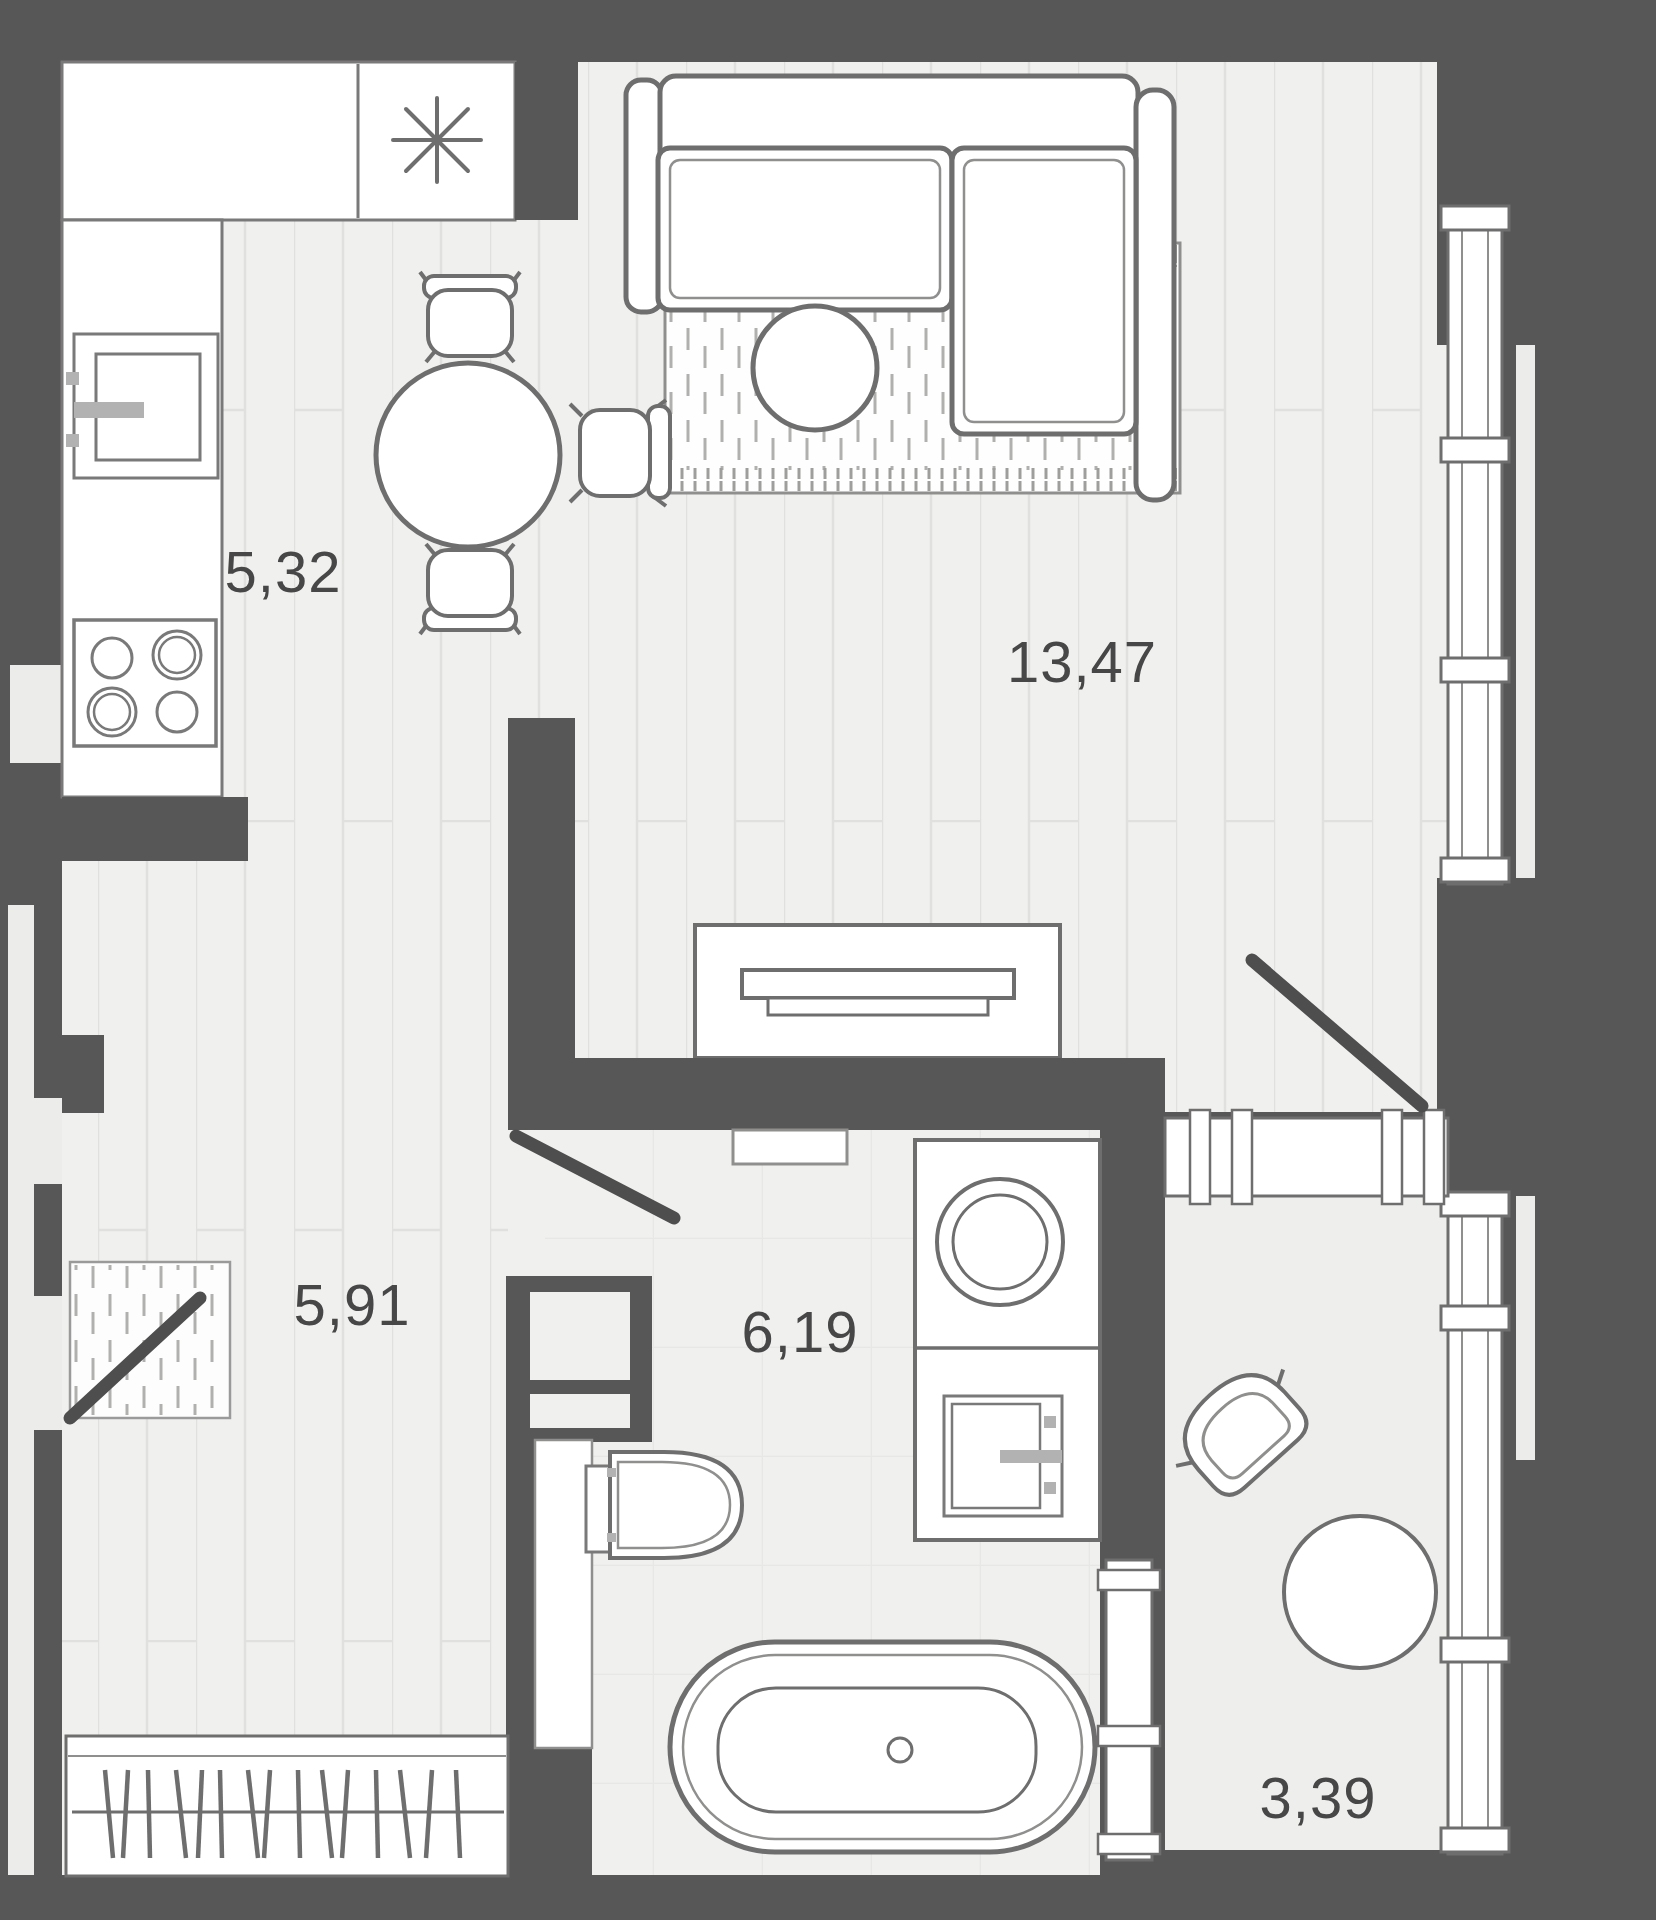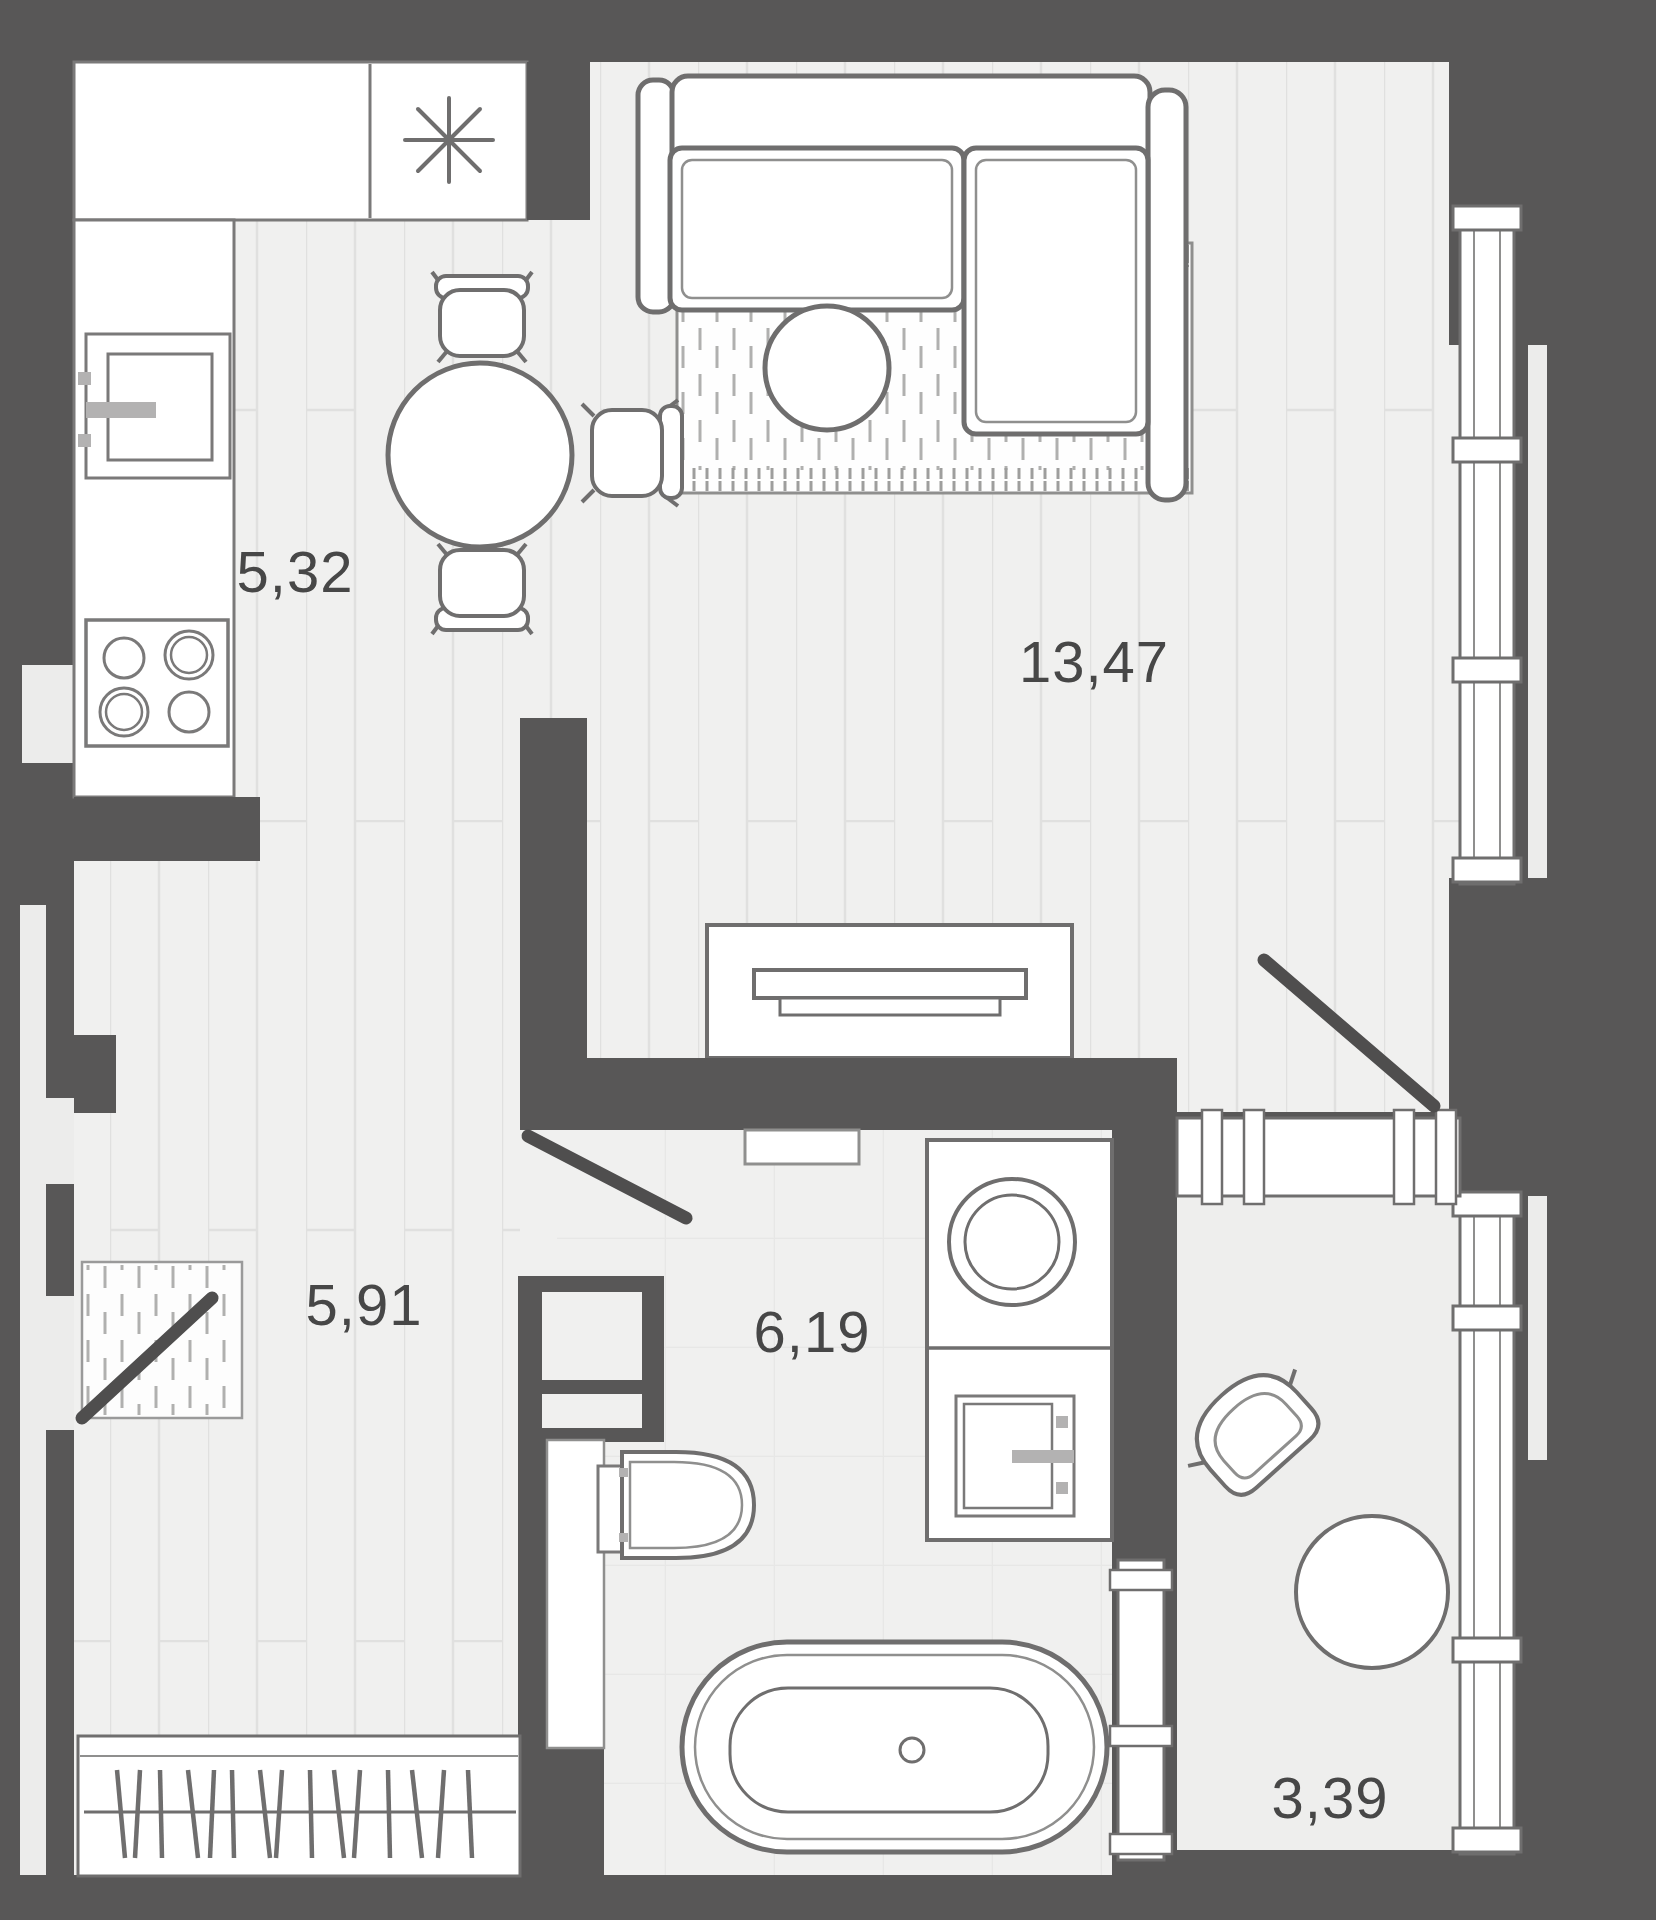--- a/index.html
+++ b/index.html
@@ -1,17 +1,17 @@
 <!DOCTYPE html>
 <html><head>
 <meta charset="utf-8">
 <style>
   html,body{margin:0;padding:0;background:#585757;}
   .stage{position:relative;width:1535px;height:1920px;overflow:hidden;
-         font-family:"Liberation Sans", sans-serif;padding-left:12px;}
+         font-family:"Liberation Sans", sans-serif;}
   svg{display:block}
   text.area-label{font-family:"Liberation Sans", sans-serif;
                   font-size:58px;font-weight:500;fill:#474747;letter-spacing:1px;}
 </style>
 </head>
 <body>
 
 <div class="stage">
 <svg viewBox="0 0 1656 1920" width="1656" height="1920">
   <defs>

